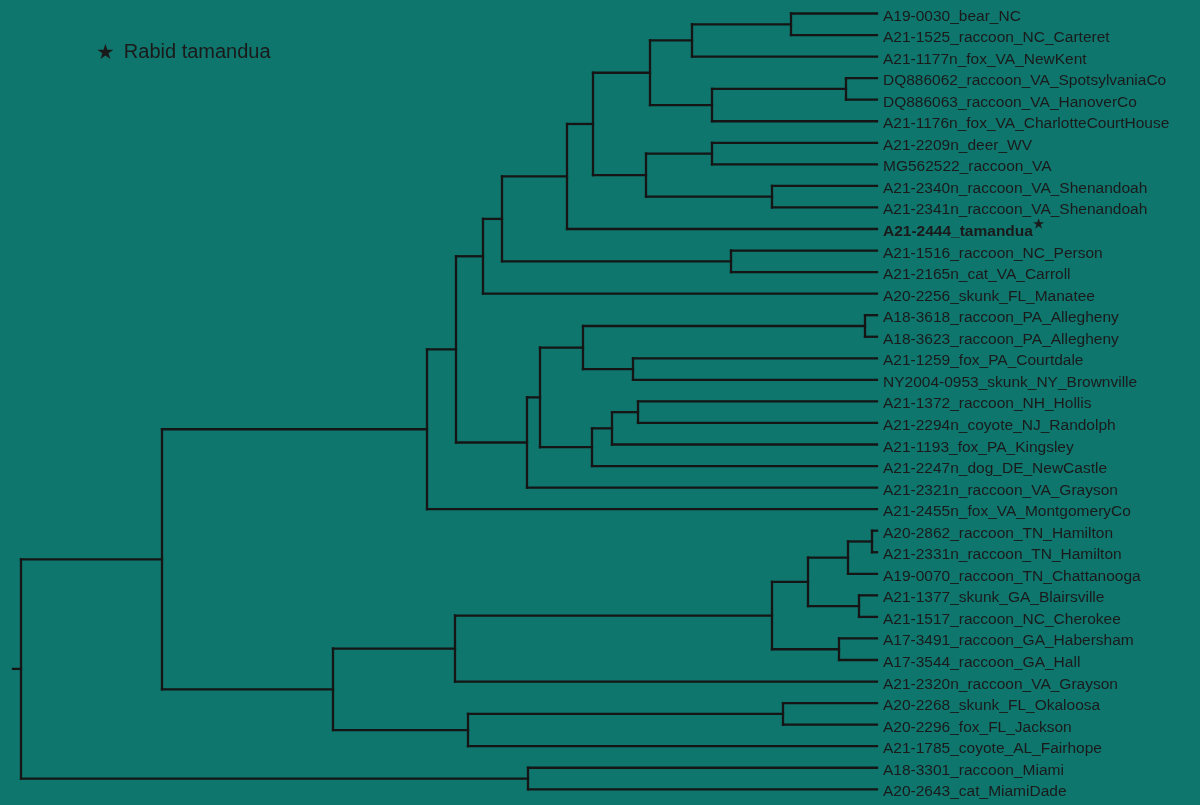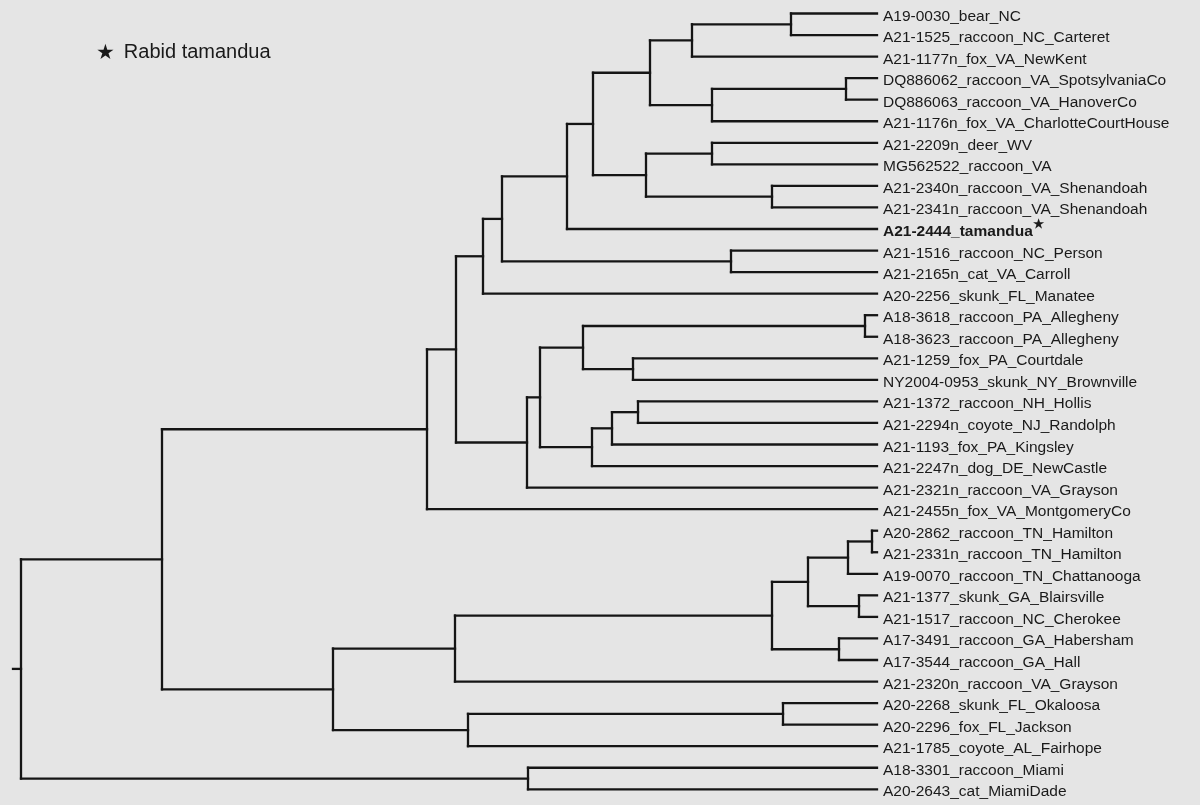--- a/index.html
+++ b/index.html
@@ -1,20 +1,20 @@
 <!DOCTYPE html>
 <html><head>
 <meta charset="utf-8">
 <style>
   html, body { margin: 0; padding: 0; background: #ffffff; }
   .canvas {
     position: relative;
     width: 1200px;
     height: 805px;
-    background: #e5e5e5;
+    background: #0f766e;
     font-family: "Liberation Sans", sans-serif;
     overflow: hidden;
   }
   .legend {
     position: absolute;
     left: 96px;
     top: 40px;
     display: flex;
     align-items: baseline;
     color: #1a1a1a;

